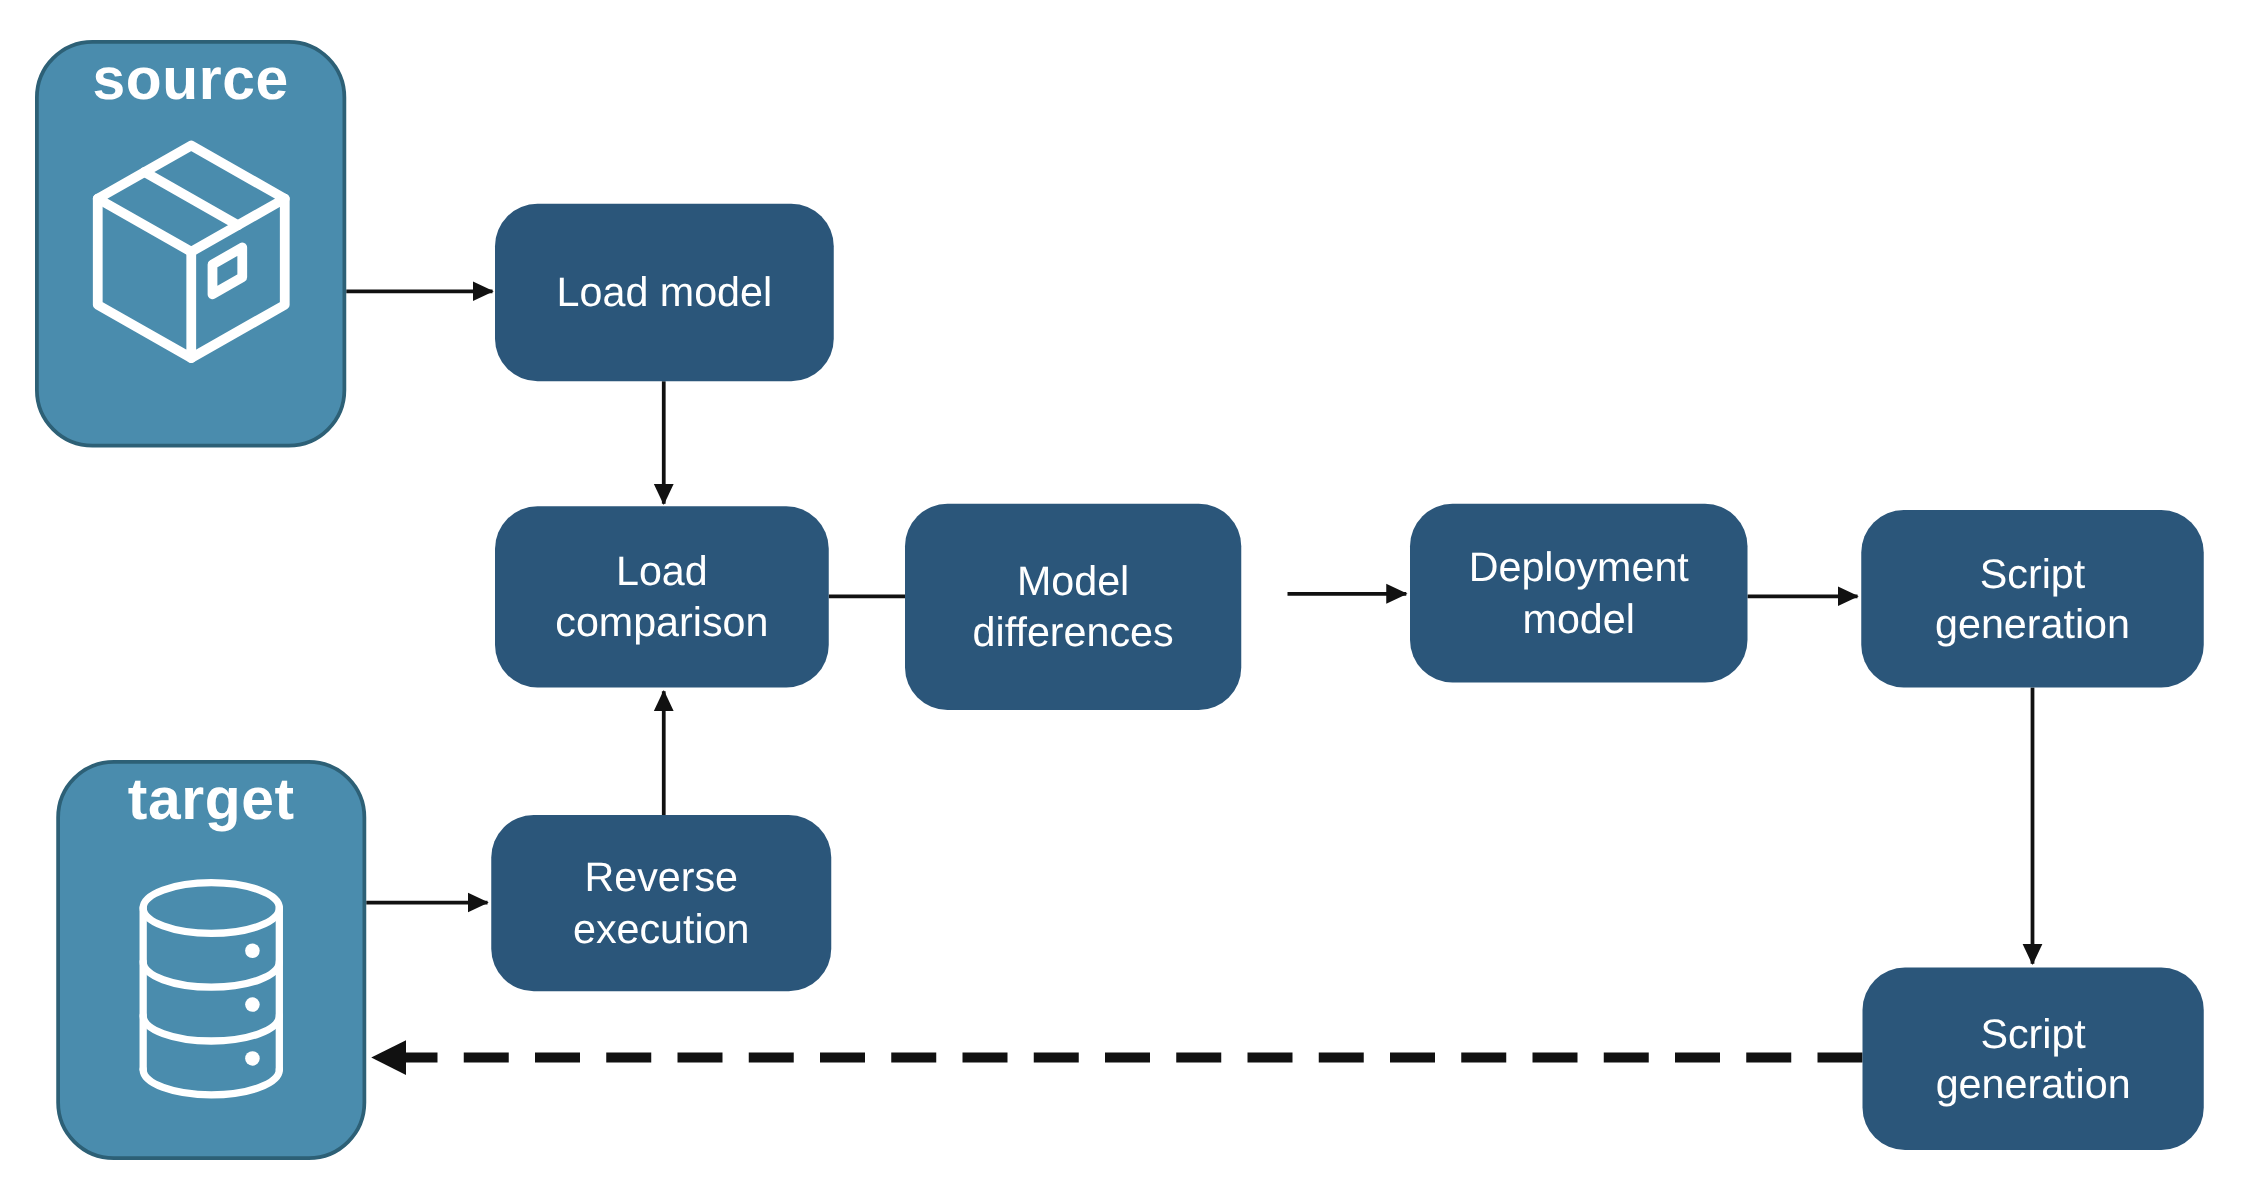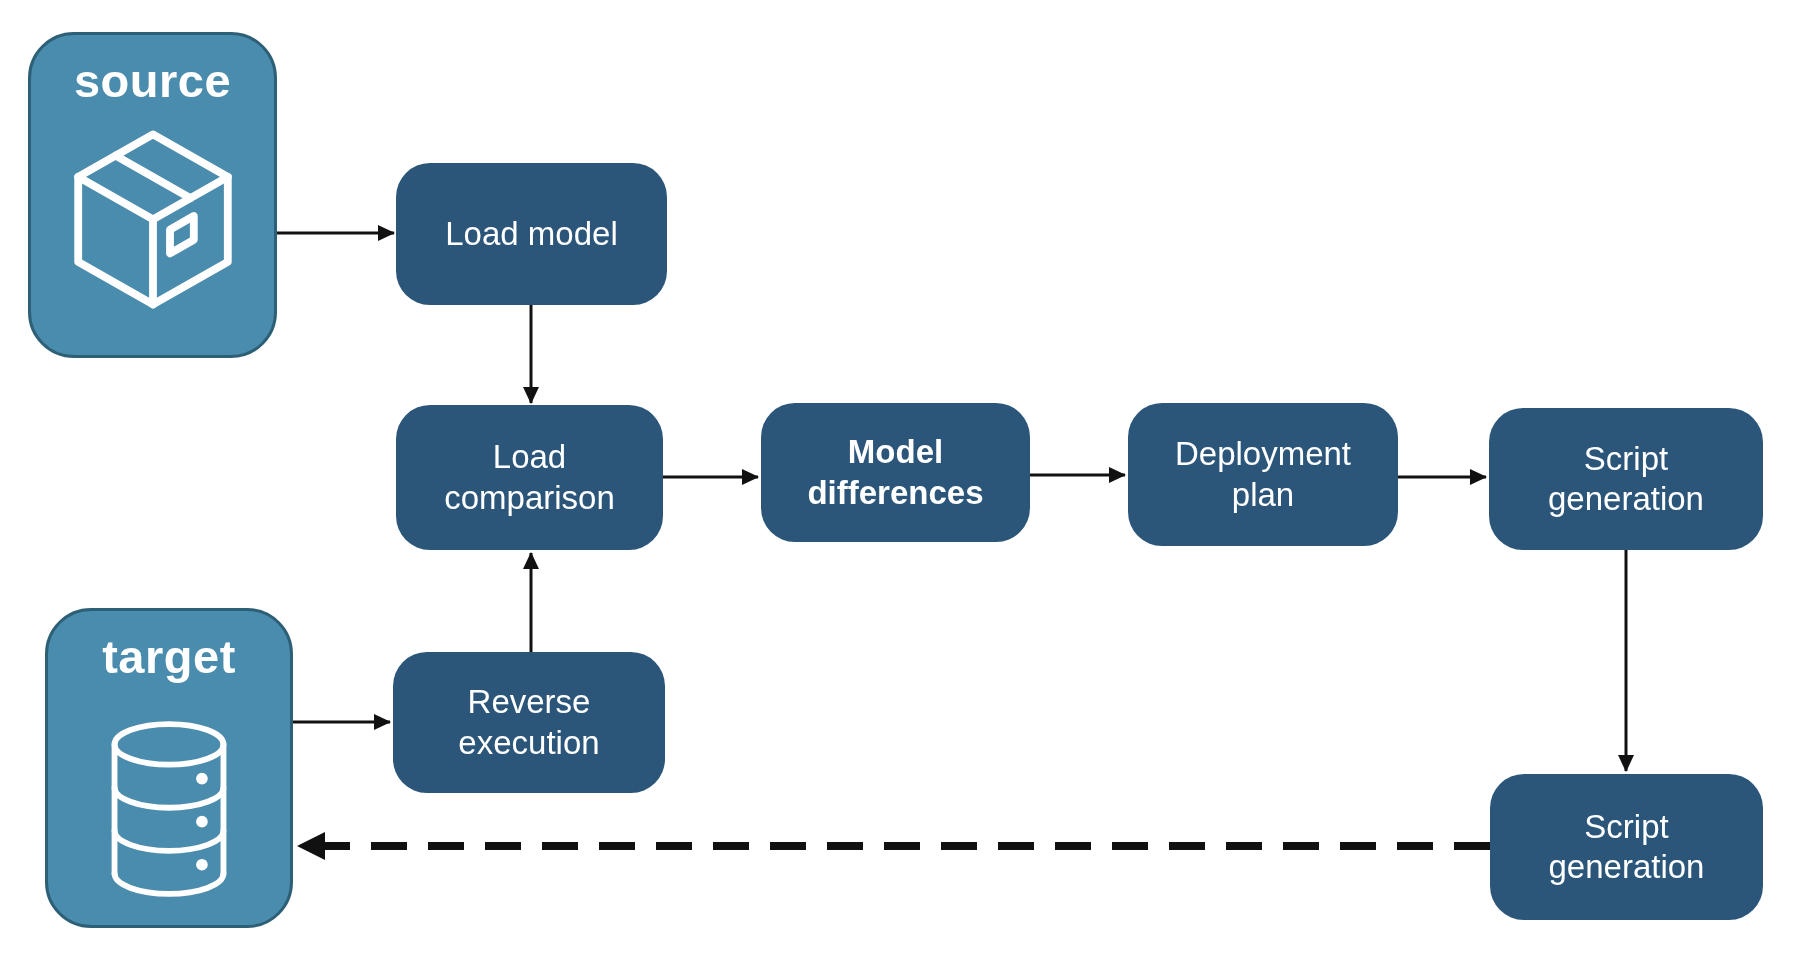--- a/index.html
+++ b/index.html
@@ -50,36 +50,35 @@
     text-align: center;
     font-size: 33px;
     line-height: 1.22;
     font-weight: 400;
   }
   .node span { display: block; max-width: 212px; }
   .node span.oneline { max-width: none; white-space: nowrap; }
 
   #load-model        { left: 396px;  top: 163px; width: 271px; height: 142px; }
   #model-comparison  { left: 396px;  top: 405px; width: 267px; height: 145px; }
-  #model-differences { left: 761px;  top: 403px; width: 269px; height: 139px; font-weight: bold; }
+  #model-differences { left: 724px;  top: 403px; width: 269px; height: 165px; }
   #deployment-plan   { left: 1128px; top: 403px; width: 270px; height: 143px; }
   #script-generation { left: 1489px; top: 408px; width: 274px; height: 142px; }
   #reverse-engineer  { left: 393px;  top: 652px; width: 272px; height: 141px; }
   #script-execution  { left: 1490px; top: 774px; width: 273px; height: 146px; }
 
   
   .entity {
     position: absolute;
     background: var(--entity-fill);
     border: 3px solid var(--entity-border);
     border-radius: 46px;
     display: flex;
     flex-direction: column;
     align-items: center;
-    padding-top: 18px;
   }
   #source { left: 28px; top: 32px;  width: 249px; height: 326px; }
   #target { left: 45px; top: 608px; width: 248px; height: 320px; gap: 24px; }
 
   .entity-label {
     color: var(--text-color);
     font-size: 47px;
     font-weight: 700;
     letter-spacing: 0.5px;
   }
@@ -148,21 +147,21 @@
   <div class="node" id="load-model">
     <span class="oneline">Load model</span>
   </div>
   <div class="node" id="model-comparison">
     <span>Load comparison</span>
   </div>
   <div class="node" id="model-differences">
     <span>Model differences</span>
   </div>
   <div class="node" id="deployment-plan">
-    <span>Deployment plan</span>
+    <span>Deployment model</span>
   </div>
   <div class="node" id="script-generation">
     <span>Script generation</span>
   </div>
   <div class="node" id="reverse-engineer">
     <span>Reverse execution</span>
   </div>
   <div class="node" id="script-execution">
     <span>Script generation</span>
   </div>

